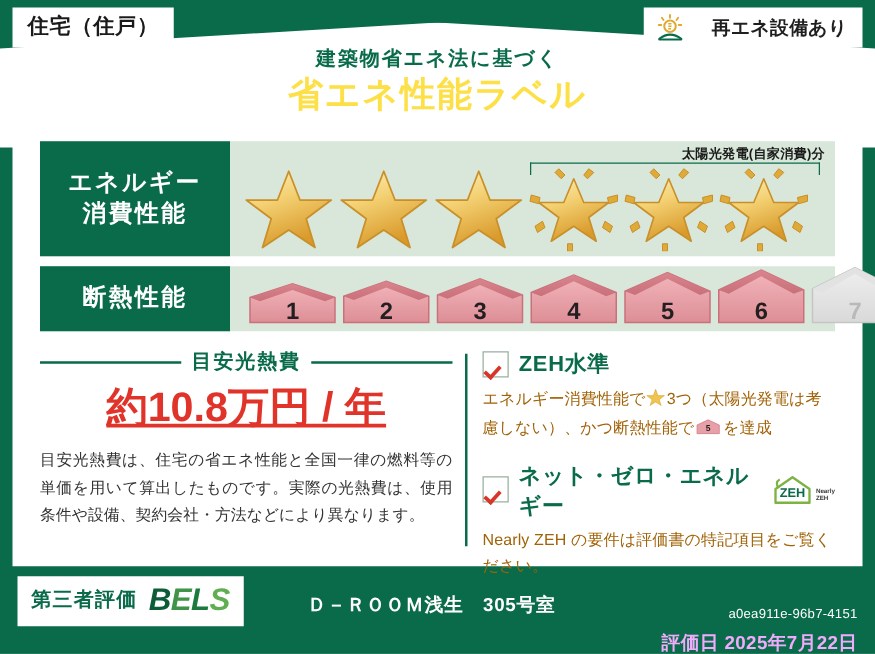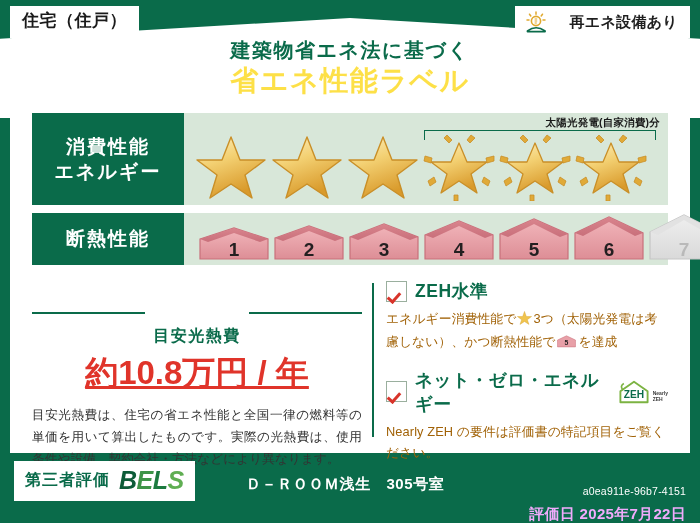--- a/index.html
+++ b/index.html
@@ -32,21 +32,21 @@
   .renew-badge{
     position:absolute;right:10px;top:6px;z-index:6;
     background:#ffffff;display:flex;align-items:center;gap:19px;
     padding:5px 12px 5px 9px;
   }
   .renew-badge .txt{font-size:15px;font-weight:700;color:#1f1f1f;letter-spacing:.3px;}
 
   .title-wrap{
     position:absolute;left:0;top:38px;width:700px;z-index:5;text-align:center;
   }
-  .title-sub{font-size:20px;font-weight:700;color:#0a6b4a;letter-spacing:1.5px;line-height:1.2;}
+  .title-sub{font-size:16px;font-weight:700;color:#0a6b4a;letter-spacing:1.5px;line-height:1.2;}
   .title-main{font-size:28px;font-weight:700;color:#fde047;letter-spacing:1.5px;line-height:1.25;margin-top:1px;}
 
   
   .body-panel{
     position:absolute;left:10px;top:101px;width:680px;height:352px;
     background:#ffffff;z-index:4;
   }
 
   
   .perf-row{
@@ -86,21 +86,21 @@
   
   .lower{position:absolute;left:22px;top:176px;width:636px;height:166px;display:flex;}
   .lower-left{width:330px;flex:0 0 330px;position:relative;}
   .divider{
     position:absolute;left:340px;top:6px;width:2px;height:154px;background:#0a6b4a;
   }
   .lower-right{margin-left:24px;flex:1;position:relative;padding-top:2px;}
 
   .cost-head{display:flex;align-items:center;gap:8px;margin-top:2px;}
   .cost-head .ln{flex:1;height:2px;background:#0a6b4a;}
-  .cost-head .t{font-size:16px;font-weight:700;color:#0a6b4a;letter-spacing:1.5px;margin-top:47px;}
+  .cost-head .t{font-size:16px;font-weight:700;color:#0a6b4a;letter-spacing:1.5px;}
   .cost-value{
     text-align:center;color:#e0342a;font-size:33px;font-weight:700;
     letter-spacing:0px;margin-top:8px;line-height:1.1;text-decoration:underline;
   }
   .cost-note{
     margin-top:14px;font-size:12.6px;color:#333333;line-height:1.72;
     letter-spacing:.1px;text-align:justify;
   }
 
   .zeh-block{margin-bottom:12px;}
@@ -175,22 +175,22 @@
 
   <div class="title-wrap">
     <div class="title-sub">建築物省エネ法に基づく</div>
     <div class="title-main">省エネ性能ラベル</div>
   </div>
 
   <div class="body-panel">
 
     <div class="perf-row energy">
       <div class="perf-label">
+        <span>エネルギー</span>
         <span>消費性能</span>
-        <span>エネルギー</span>
       </div>
       <div class="perf-body">
         <div class="solar-note">太陽光発電(自家消費)分</div>
         <div class="solar-bracket"></div>
         <div class="stars">
 
           <div class="star">
             <svg width="74" height="72" viewBox="0 0 74 72">
               <defs>
                   <linearGradient id="gs1" x1="0" y1="0" x2="0.4" y2="1">

